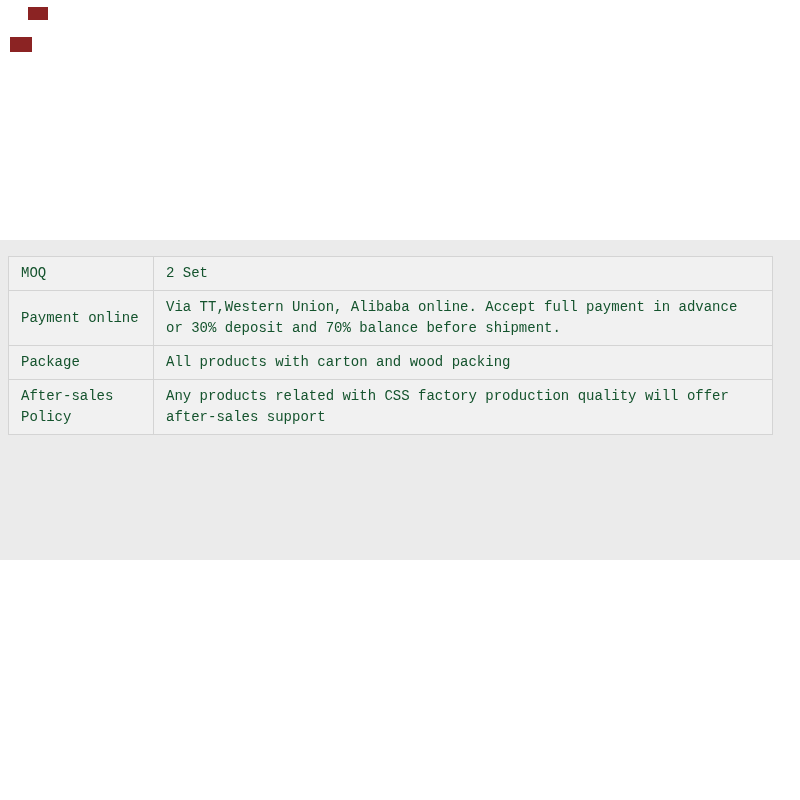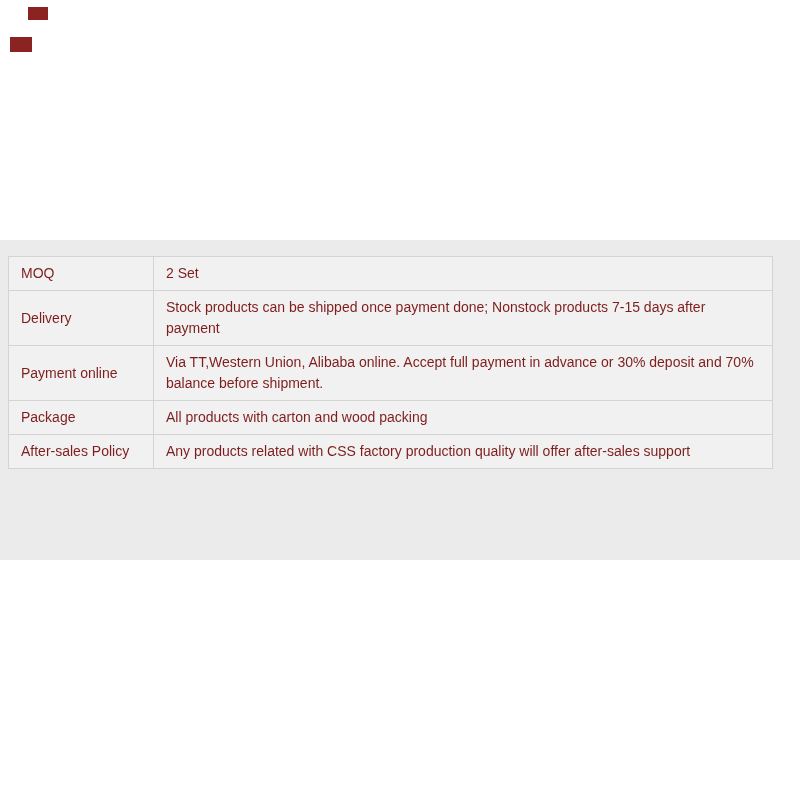--- a/index.html
+++ b/index.html
@@ -39,47 +39,44 @@
     width: 765px;
     border-collapse: collapse;
     table-layout: fixed;
     background: #f1f1f1;
   }
   table.spec td {
     border: 1px solid #d4d4d4;
     padding: 6px 12px;
     font-size: 14px;
     line-height: 21px;
-    color: #7f1d1d;
+    color: #14532d;
     vertical-align: middle;
     word-wrap: break-word;
+    font-family: Liberation Mono, monospace;
   }
   td.lbl { width: 120px; }
   td.val { }
 </style>
 </head>
 <body>
 
 <div class="page">
 
   <div class="red-mark m1"></div>
   <div class="red-mark m2"></div>
 
   <div class="band">
     <table class="spec">
       <tbody>
         <tr>
           <td class="lbl">MOQ</td>
           <td class="val">2 Set</td>
         </tr>
         <tr>
-          <td class="lbl">Delivery</td>
-          <td class="val">Stock products can be shipped once payment done; Nonstock products 7-15 days after payment</td>
-        </tr>
-        <tr>
           <td class="lbl">Payment online</td>
           <td class="val">Via TT,Western Union, Alibaba online. Accept full payment in advance or 30% deposit and 70% balance before shipment.</td>
         </tr>
         <tr>
           <td class="lbl">Package</td>
           <td class="val">All products with carton and wood packing</td>
         </tr>
         <tr>
           <td class="lbl">After-sales Policy</td>
           <td class="val">Any products related with CSS factory production quality will offer after-sales support</td>

